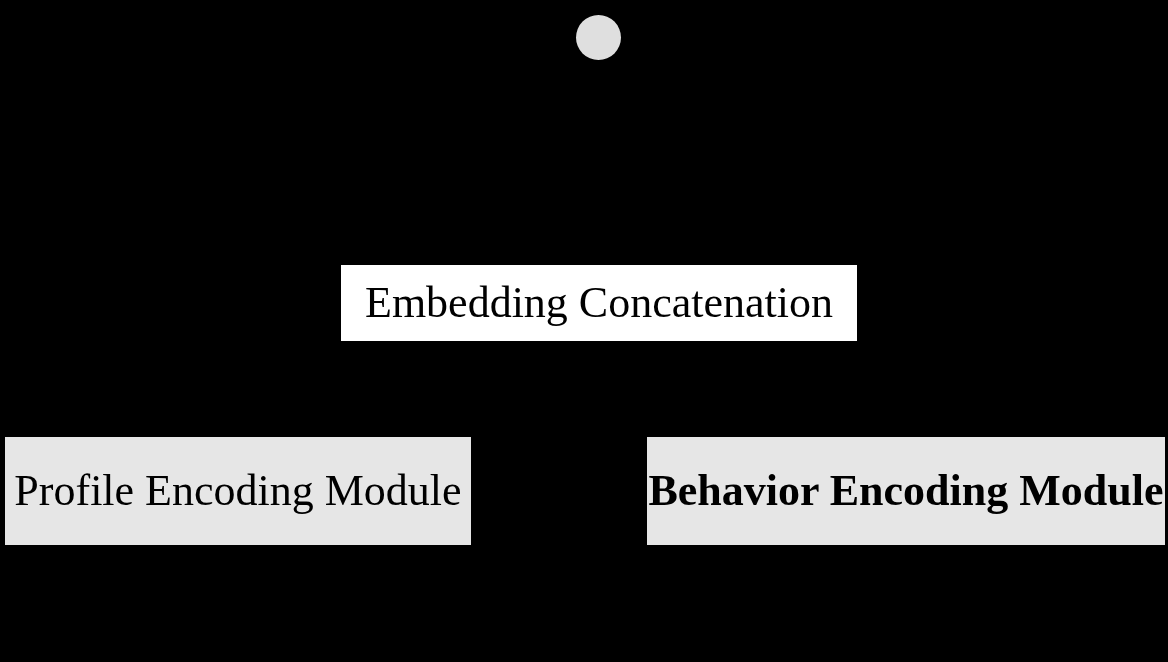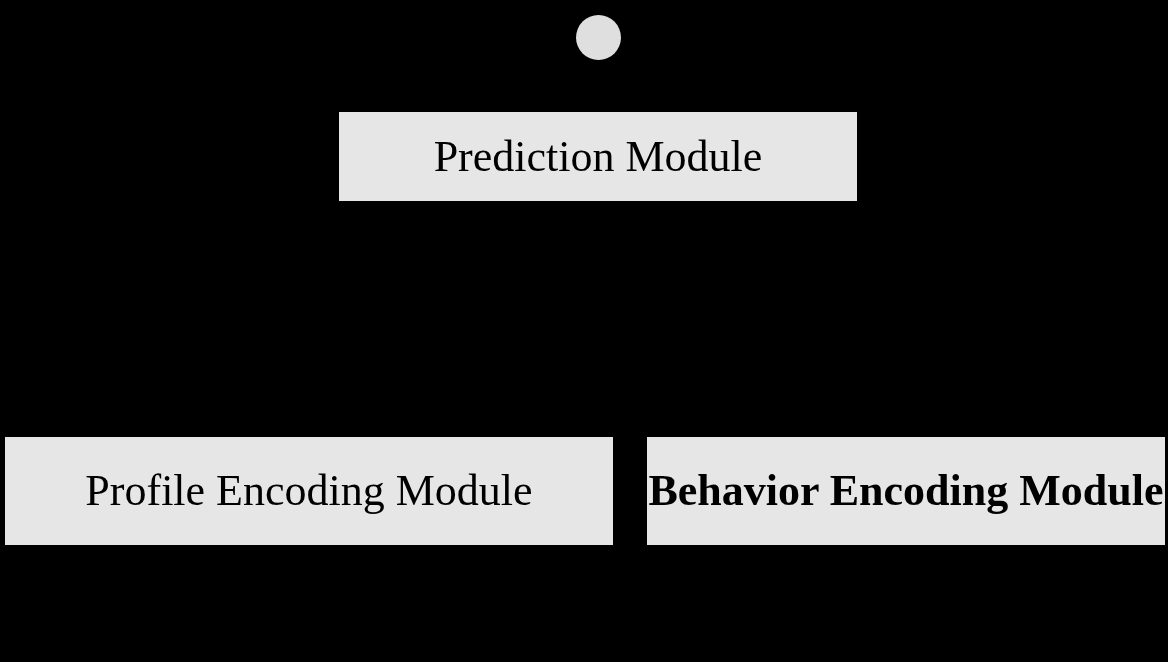--- a/index.html
+++ b/index.html
@@ -47,44 +47,44 @@
   .box-embedding {
     left: 341px;
     top: 265px;
     width: 516px;
     height: 76px;
     background: #ffffff;
   }
   .box-profile {
     left: 5px;
     top: 437px;
-    width: 608px;
+    width: 466px;
     height: 108px;
     background: #e6e6e6;
   }
   .box-behavior {
     left: 647px;
     top: 437px;
     width: 518px;
     height: 108px;
     background: #e6e6e6;
     font-weight: bold;
   }
 </style>
 </head>
 <body>
 
 <div class="canvas">
 
   <div class="node dot"></div>
 
-  <div class="node box-prediction">
-    <span class="label">Prediction Module</span>
+
+  <div class="node box-embedding">
+    <span class="label">Embedding Concatenation</span>
   </div>
-
 
   <div class="node box-profile">
     <span class="label">Profile Encoding Module</span>
   </div>
 
   <div class="node box-behavior">
     <span class="label">Behavior Encoding Module</span>
   </div>
 
 </div>

